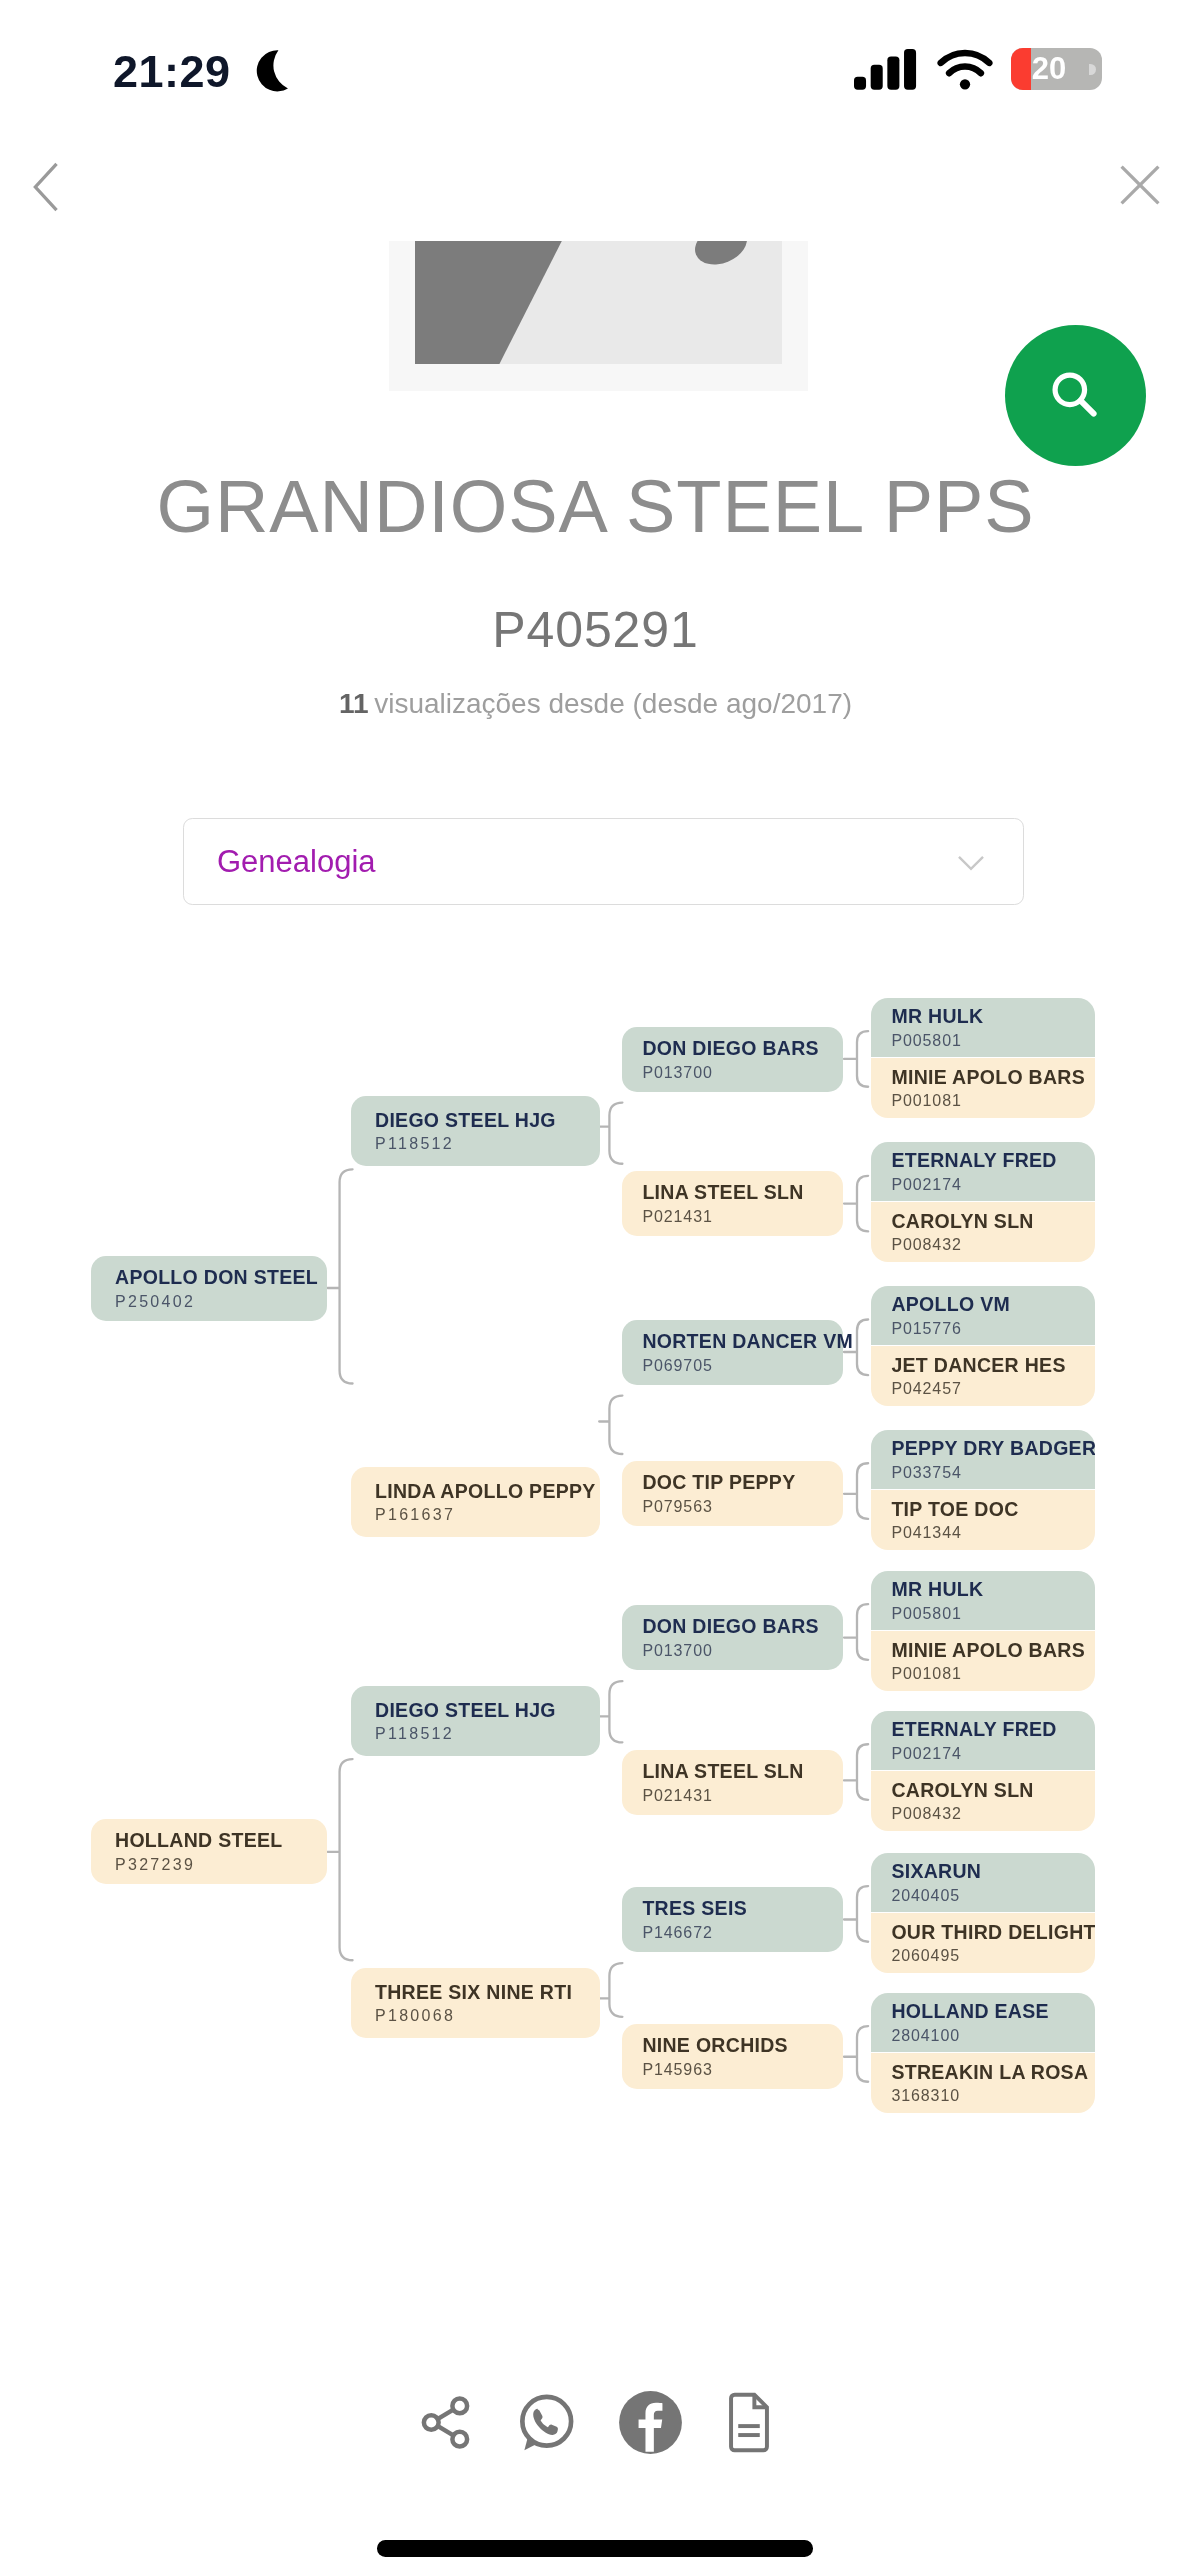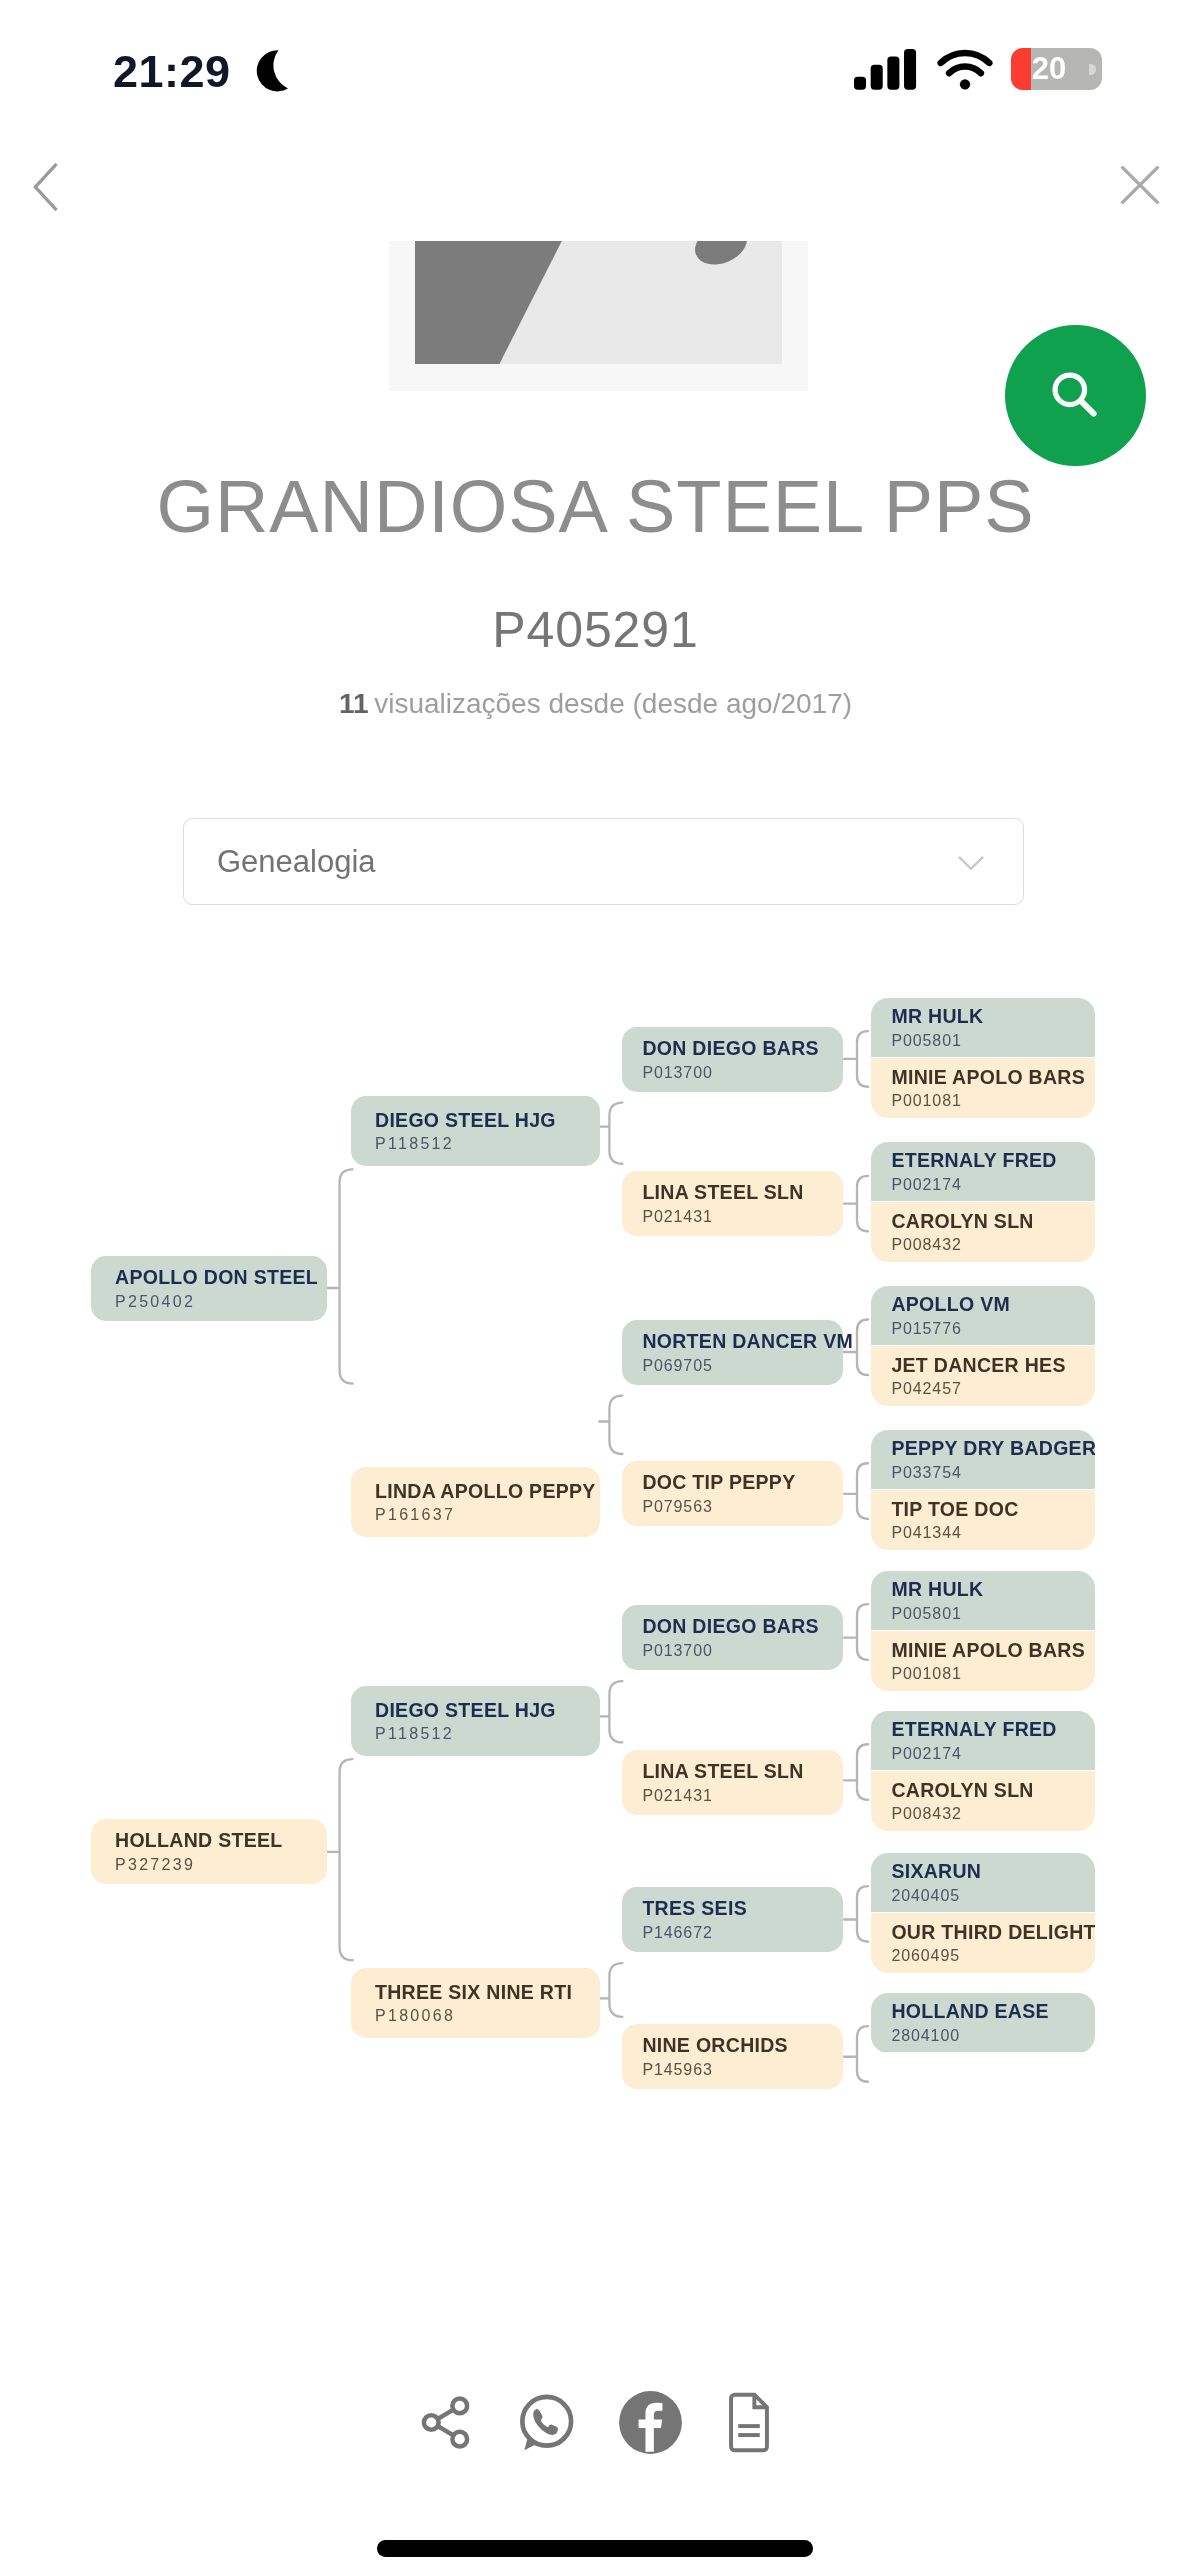--- a/index.html
+++ b/index.html
@@ -29,21 +29,21 @@
   .fab{position:absolute;left:1005px;top:325px;width:141px;height:141px;border-radius:50%;background:#0fa14e;
     display:flex;align-items:center;justify-content:center;}
   
   .title{position:absolute;left:0;top:464px;width:100%;text-align:center;font-size:74px;font-weight:200;color:#8d8d8d;letter-spacing:0.9px;}
   .reg{position:absolute;left:0;top:601px;width:100%;text-align:center;font-size:50px;font-weight:200;color:#767676;letter-spacing:0.9px;}
   .views{position:absolute;left:0;top:688px;width:100%;text-align:center;font-size:28px;color:#9e9e9e;}
   .views b{color:#646464;font-weight:700;margin-right:5.6px;}
   
   .dropdown{position:absolute;left:183px;top:818px;width:841px;height:87px;border:1.9px solid #dcdcdc;border-radius:9.3px;
     box-sizing:border-box;background:#fff;display:flex;align-items:center;}
-  .dropdown .val{margin-left:33px;font-size:31px;color:#737373;}
+  .dropdown .val{margin-left:33px;font-size:31px;color:#a21caf;}
   .dropdown .chev{position:absolute;right:37px;top:35px;}
   
   .connectors{position:absolute;left:0;top:0;pointer-events:none;}
   .card{position:absolute;border-radius:15px;display:flex;flex-direction:column;justify-content:center;box-sizing:border-box;padding-left:24px;}
   .g1{width:236px;height:65px;}
   .g2{width:249px;height:70px;}
   .g3{width:221px;height:65px;padding-left:20.4px;}
   .pair{position:absolute;width:224px;border-radius:17px;overflow:hidden;}
   .half{height:60px;display:flex;flex-direction:column;justify-content:center;box-sizing:border-box;padding-left:20.4px;}
   .half.green{border-bottom:1.9px solid #ffffff;}
@@ -277,20 +277,24 @@
   <div class="half cream">
     <div class="nm">OUR THIRD DELIGHT</div>
     <div class="pid">2060495</div>
   </div>
 </div>
 <div class="pair" style="left:871px;top:1993px">
   <div class="half green">
     <div class="nm">HOLLAND EASE</div>
     <div class="pid">2804100</div>
   </div>
+  <div class="half cream">
+    <div class="nm">STREAKIN LA ROSA</div>
+    <div class="pid">3168310</div>
+  </div>
 </div>
 
 <div class="share-row">
   <div>
     <svg width="57" height="57" viewBox="0 0 24 24" fill="none" stroke="#757575" stroke-width="1.9">
       <circle cx="18" cy="5" r="3.1"></circle>
         <circle cx="6" cy="12" r="3.1"></circle>
         <circle cx="18" cy="19" r="3.1"></circle>
       <line x1="8.8" y1="10.5" x2="15.3" y2="6.6"></line>
         <line x1="8.8" y1="13.5" x2="15.3" y2="17.4"></line>

